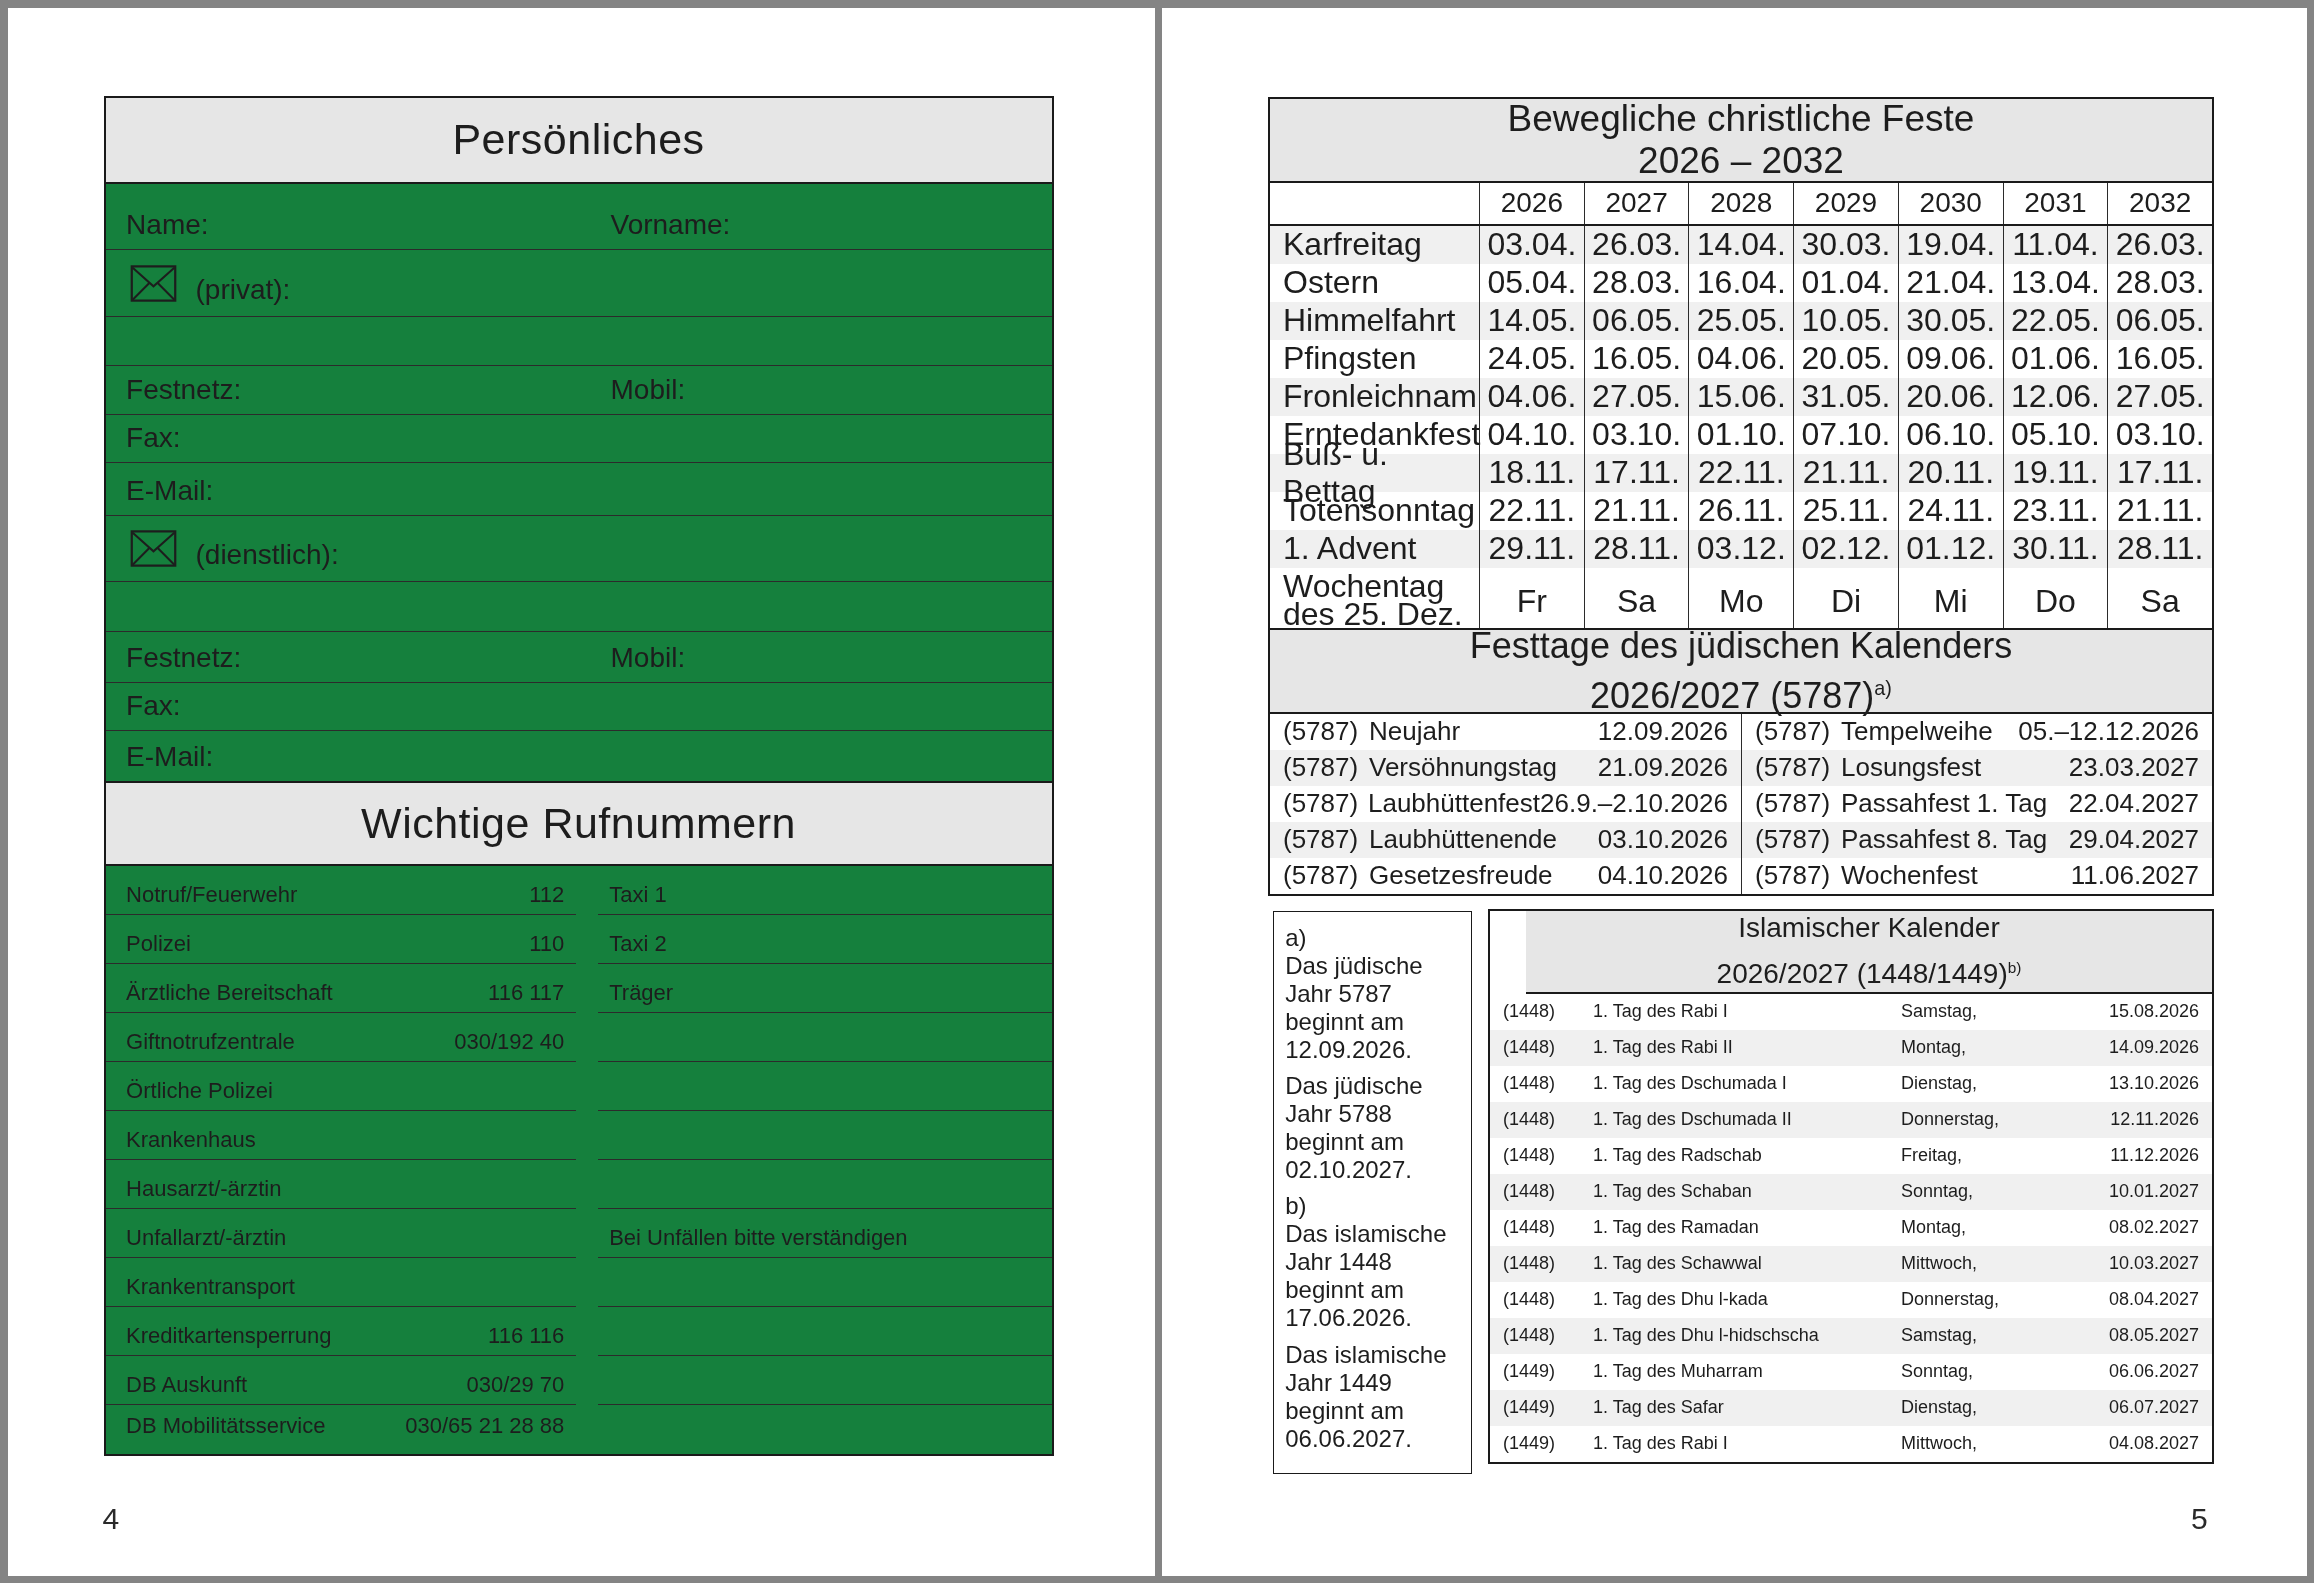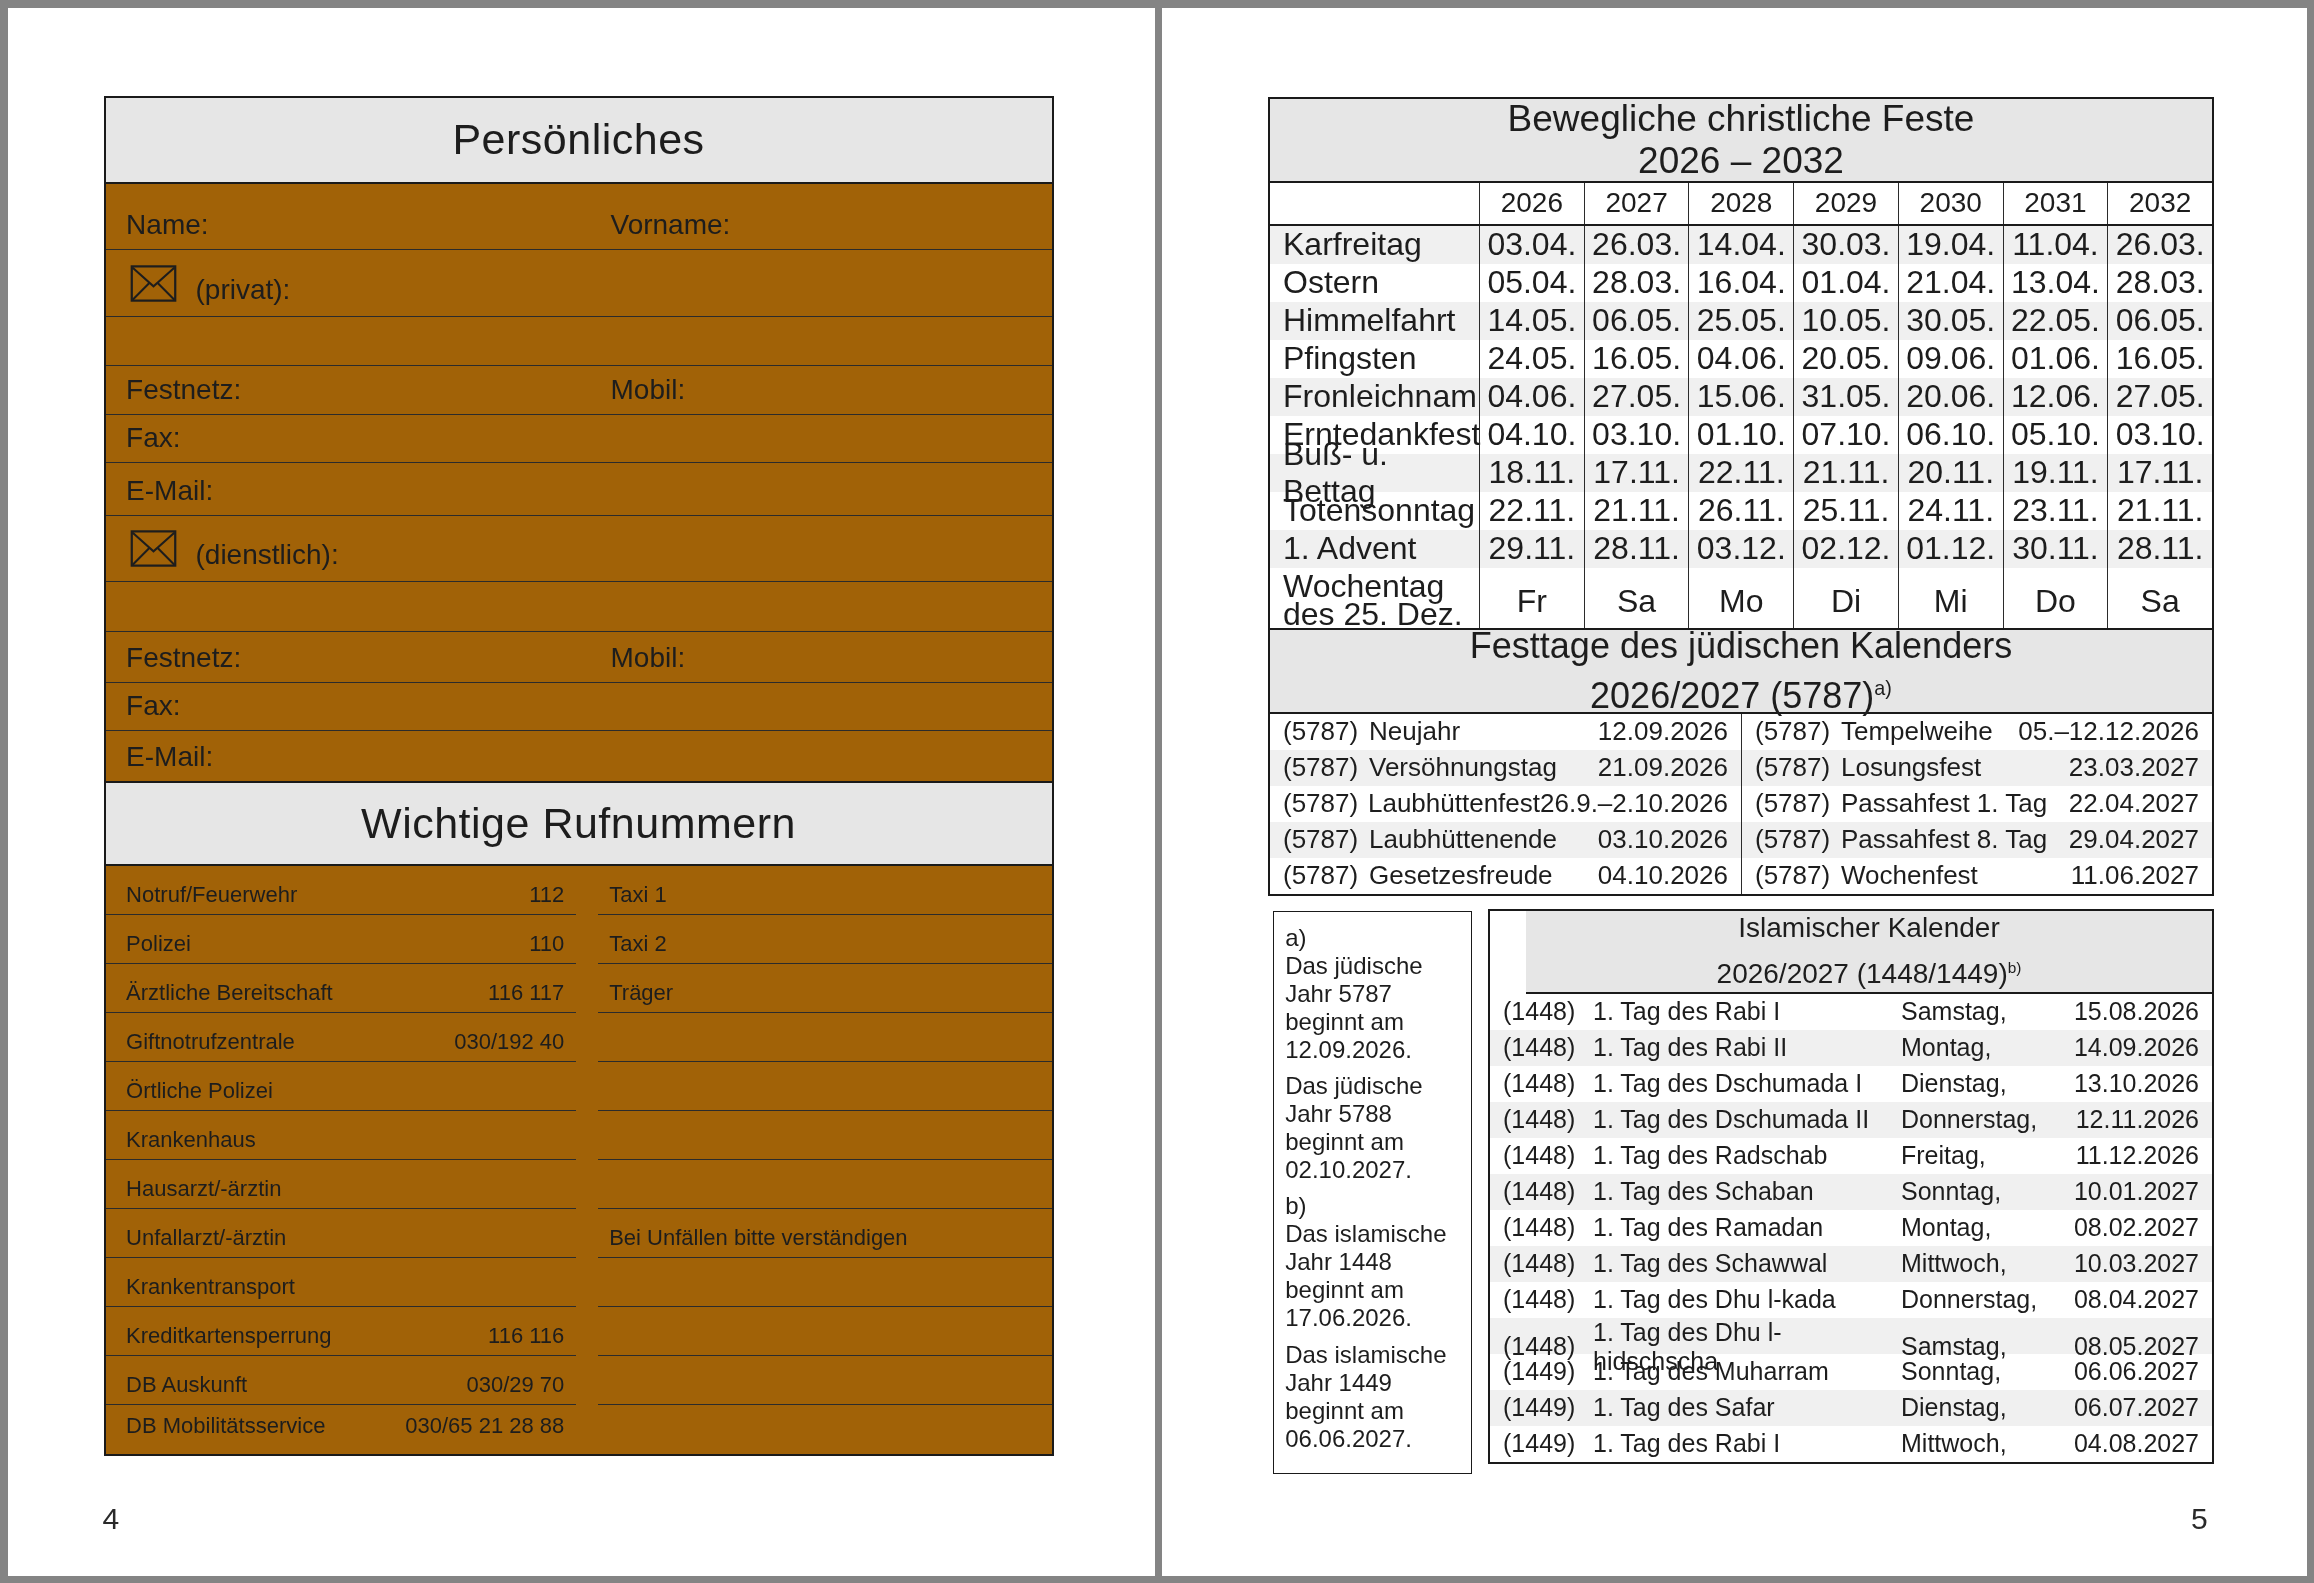--- a/index.html
+++ b/index.html
@@ -4,21 +4,21 @@
 <style>
   html,body { margin:0; padding:0; }
   body { font-family:"Liberation Sans","DejaVu Sans",sans-serif; color:#1d1d1d; }
   * { box-sizing:border-box; }
   #stage { position:relative; width:2314px; height:1583px; background:#848484; overflow:hidden; }
   .page { position:absolute; top:7.5px; height:1568px; background:#ffffff; }
   #page-left  { left:7.5px;    width:1147px; }
   #page-right { left:1162px; width:1145px; }
 
   
-  .pbox { position:absolute; left:96px; top:88px; width:950px; border:2.8px solid #1a1a1a; background:#a16207; }
+  .pbox { position:absolute; left:96px; top:88px; width:950px; border:2.8px solid #1a1a1a; background:#15803d; }
   .band { background:#e6e6e6; display:flex; align-items:center; justify-content:center;
           font-size:43px; letter-spacing:0.5px; }
   .band.h1 { height:86px; border-bottom:2.8px solid #1a1a1a; }
   .band.h2 { height:85px; border-top:2.8px solid #1a1a1a; border-bottom:2.8px solid #1a1a1a; }
 
   .frow { position:relative; border-bottom:1.9px solid #2b2b2b; font-size:28px; }
   .frow.nb { border-bottom:none; }
   .h70{height:66px}.h71{height:67px}.h52{height:49px}.h51{height:48px}
   .h57{height:53px}.h53{height:50px}.h54{height:51px}
   .fl1 { position:absolute; left:20.6px;  bottom:7.5px; white-space:nowrap; }
@@ -71,21 +71,21 @@
   #notebox { position:absolute; left:111px; top:903px; width:199px; height:563px;
              border:1.9px solid #1a1a1a; padding:7.5px 11.2px; font-size:24px; line-height:28px; }
   #notebox .np { margin-bottom:8.4px; }
   #notebox .nlab { margin-top:4.7px; }
 
   
   #t-islamic { left:326px; top:901px; width:726px; }
   #t-islamic .rthead { height:83px; font-size:28px;margin-left:36px; }
   #t-islamic .rthead .l1, #t-islamic .rthead .l2 { line-height:40px; }
   .irow { height:36px; display:grid; grid-template-columns:90px 1fr 157px 141px;
-          align-items:center; padding:0 13px; font-size:25px; }
+          align-items:center; padding:0 13px; font-size:18px; }
   .iw { white-space:nowrap; }
   .id { text-align:right; white-space:nowrap; }
 </style>
 </head>
 <body>
 
 <div id="stage">
 
   <div class="page" id="page-left">
     <div class="pbox">

